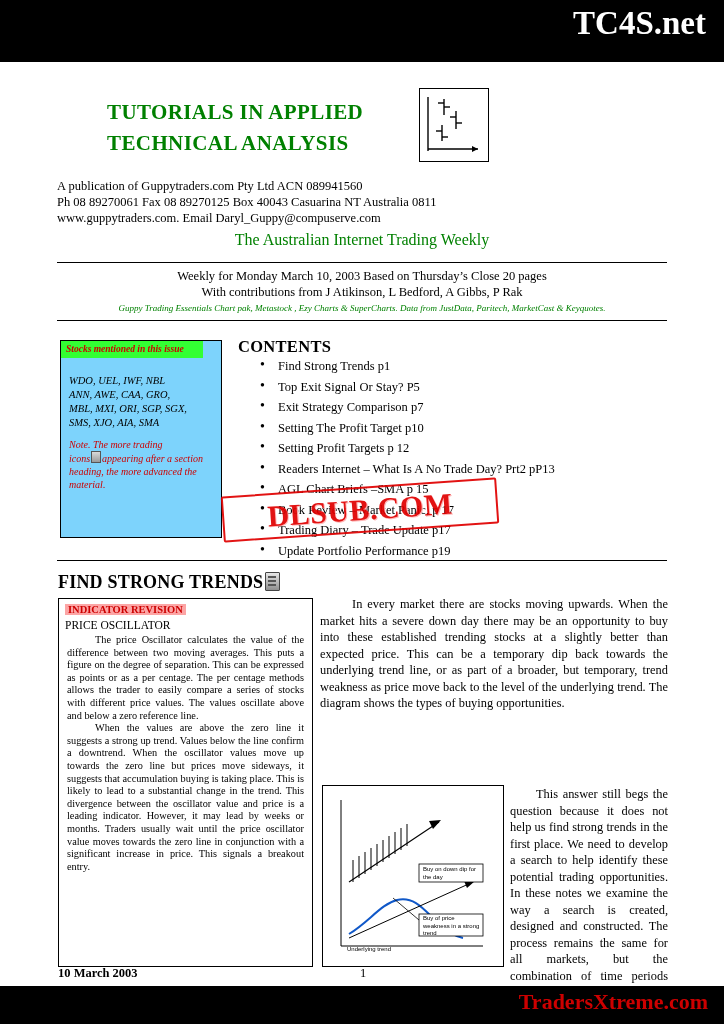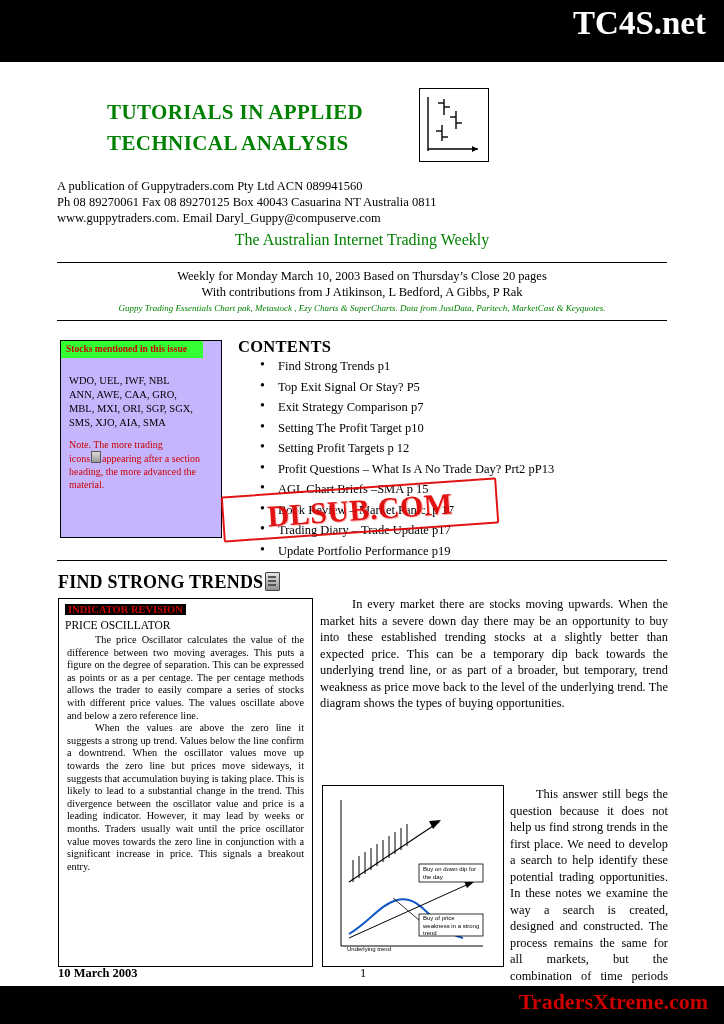--- a/index.html
+++ b/index.html
@@ -130,22 +130,23 @@
   }
 
   
   .stocks-box {
     position: absolute;
     left: 60px;
     top: 340px;
     width: 160px;
     height: 196px;
     border: 1px solid #000;
-    background: #c4b5fd;
+    background: #7dd3fc;
     font-size: 10.5px;
+    font-style: italic;
   }
   .stocks-head {
     background: #33ff33;
     color: #cc0000;
     font-weight: bold;
     font-size: 9.5px;
     padding: 3px 4px 3px 5px;
     line-height: 11px;
     width: 133px;
   }
@@ -264,21 +265,21 @@
     position: absolute;
     left: 58px;
     top: 598px;
     width: 253px;
     height: 367px;
     border: 1px solid #000;
     background: #fff;
   }
   .indicator-rev {
     display: inline-block;
-    background: #000000;
+    background: #fca5a5;
     color: #cc0000;
     font-weight: bold;
     font-size: 10.5px;
     margin: 4px 0 0 6px;
     padding: 0 3px;
   }
   .price-osc {
     font-size: 11.5px;
     margin: 2px 0 0 6px;
   }
@@ -429,21 +430,21 @@
     </div>
   </div>
 
   <div class="contents-head">CONTENTS</div>
   <ul class="contents-list">
     <li>Find Strong Trends p1</li>
     <li>Top Exit Signal Or Stay? P5</li>
     <li>Exit Strategy Comparison p7</li>
     <li>Setting The Profit Target p10</li>
     <li>Setting Profit Targets p 12</li>
-    <li>Profit Questions – What Is A No Trade Day? Prt2 pP13</li>
+    <li>Readers Internet – What Is A No Trade Day? Prt2 pP13</li>
     <li>AGL Chart Briefs –SMA p 15</li>
     <li>Book Review – Market Panic, p 17</li>
     <li>Trading Diary – Trade Update p17</li>
     <li>Update Portfolio Performance p19</li>
   </ul>
 
   <div class="watermark">DLSUB.COM</div>
 
   <div class="hr3"></div>
 

